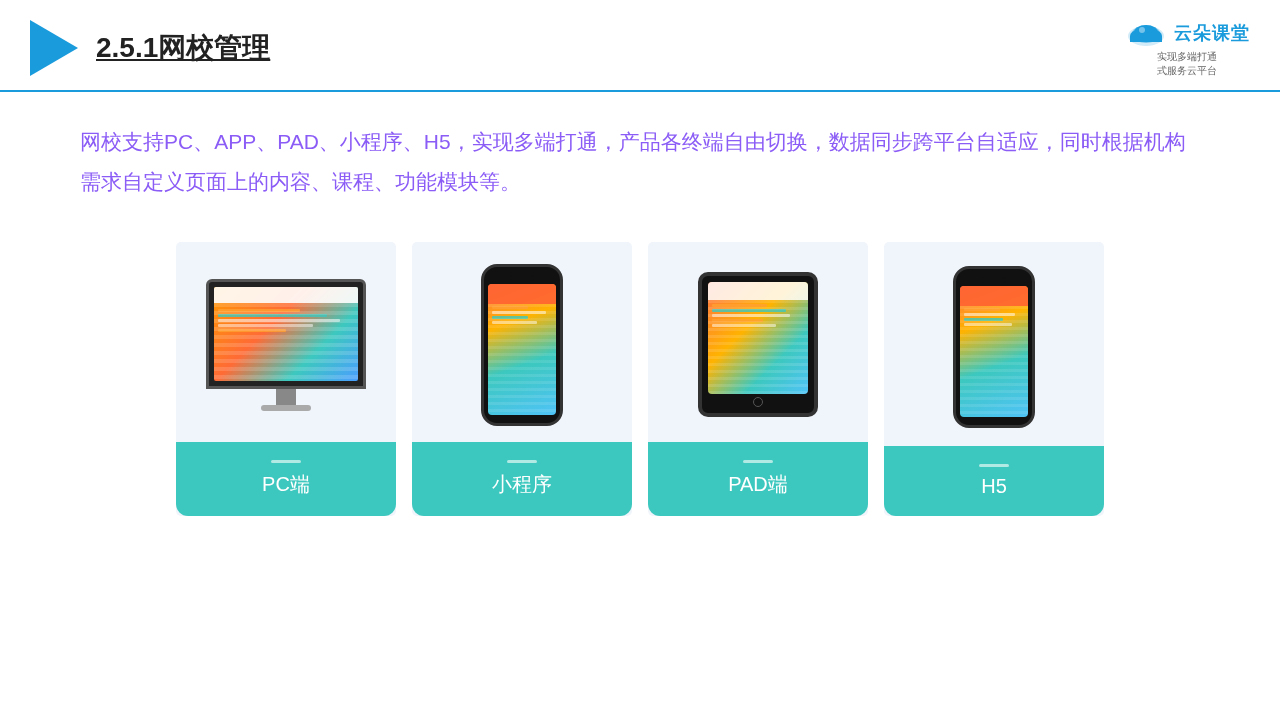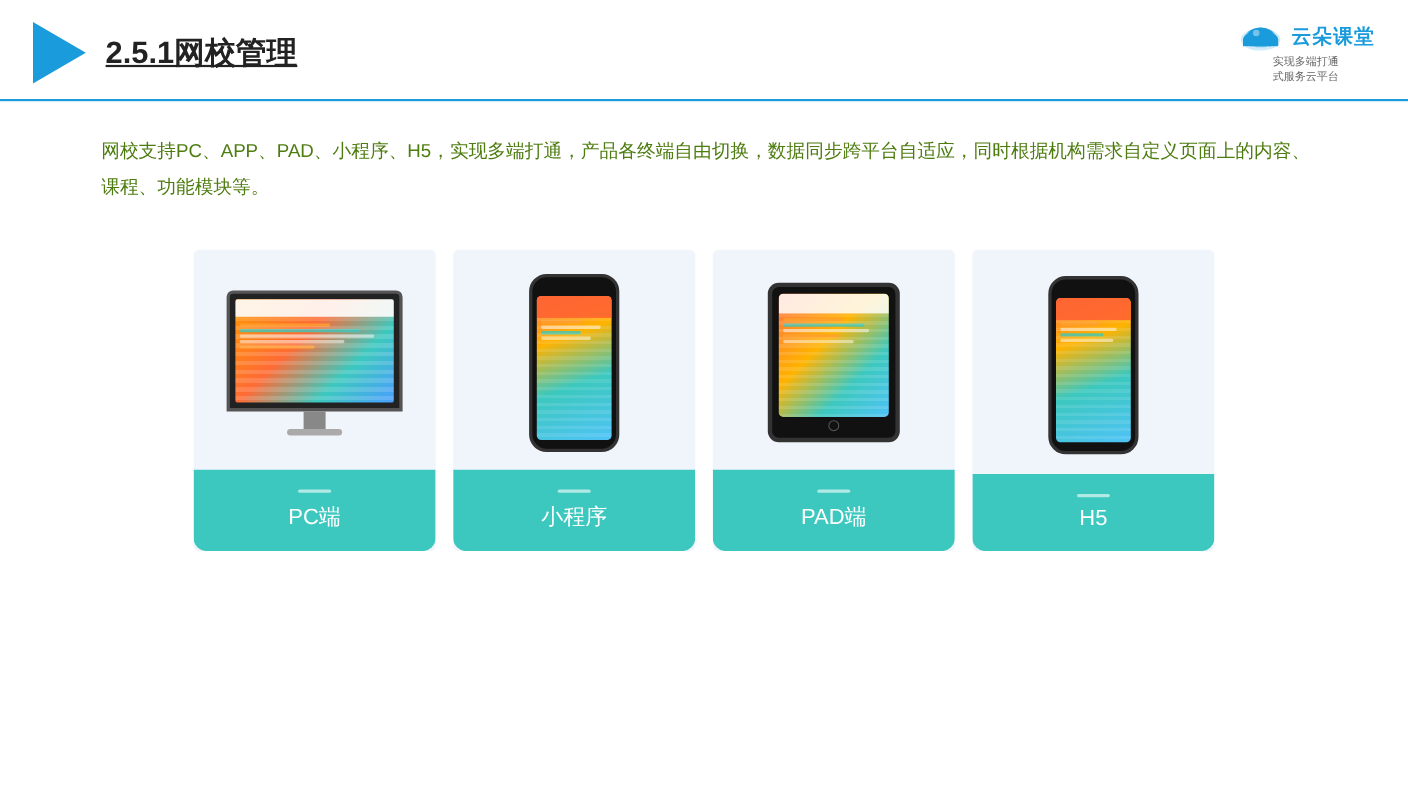--- a/index.html
+++ b/index.html
@@ -62,24 +62,23 @@
       font-size: 10px;
       color: #666;
       text-align: center;
       line-height: 1.4;
       margin-top: 2px;
     }
 
     
     .description {
       padding: 30px 80px 10px 80px;
-      font-size: 17px;
-      color: #4d7c0f;
+      font-size: 21px;
+      color: #8b5cf6;
       line-height: 1.9;
-      margin-left: 12px;
     }
 
     
     .cards-container {
       display: flex;
       justify-content: center;
       gap: 16px;
       padding: 30px 50px 0 50px;
     }
 

